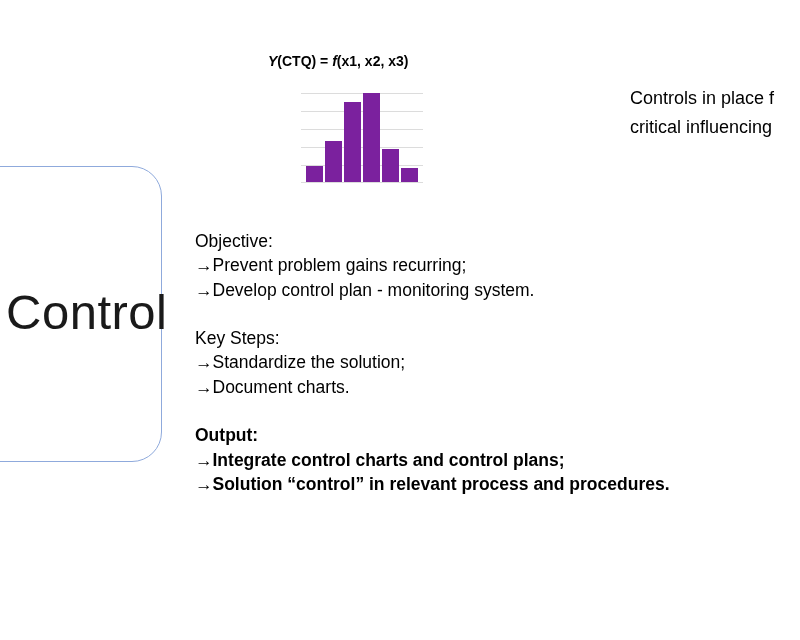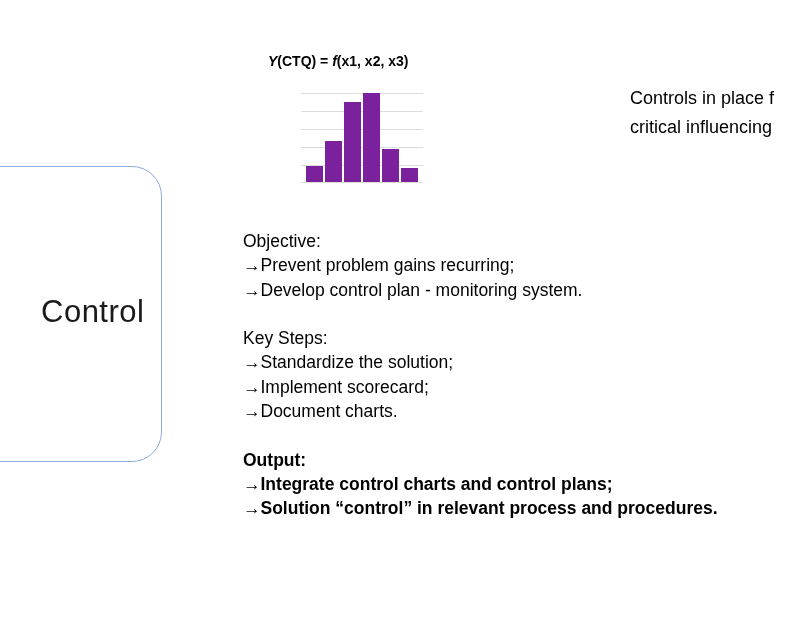--- a/index.html
+++ b/index.html
@@ -23,26 +23,25 @@
     height: 296px;
     border: 1.5px solid #8faadc;
     border-radius: 30px;
     background: #ffffff;
     box-sizing: border-box;
   }
   .phase-label {
     position: absolute;
     left: 6px;
     top: 289px;
-    font-size: 31px;
+    font-size: 49px;
     line-height: 46px;
     font-weight: 400;
     color: #1a1a1a;
     letter-spacing: 0.5px;
-    margin-left: 35px;
   }
 
   
   .formula {
     position: absolute;
     left: 268px;
     top: 53px;
     font-size: 14px;
     font-weight: 700;
     white-space: nowrap;
@@ -84,21 +83,21 @@
 
   
   .body-text {
     position: absolute;
     left: 195px;
     top: 229px;
     font-size: 17.5px;
     line-height: 24.3px;
     white-space: nowrap;
   }
-  .section { margin-bottom: 24.3px; margin-left: 48px; }
+  .section { margin-bottom: 24.3px; }
   .section:last-child { margin-bottom: 0; font-weight: bold; }
 </style>
 </head>
 <body>
 
 <div class="stage">
 
   <div class="phase-shape"></div>
   <div class="phase-label">Control</div>
 
@@ -125,21 +124,20 @@
 
     <div class="section">
       <div>Objective:</div>
       <div>→Prevent problem gains recurring;</div>
       <div>→Develop control plan - monitoring system.</div>
     </div>
 
     <div class="section">
       <div>Key Steps:</div>
       <div>→Standardize the solution;</div>
-      <div>→Implement scorecard;</div>
       <div>→Document charts.</div>
     </div>
 
     <div class="section">
       <div>Output:</div>
       <div>→Integrate control charts and control plans;</div>
       <div>→Solution “control” in relevant process and procedures.</div>
     </div>
 
   </div>

